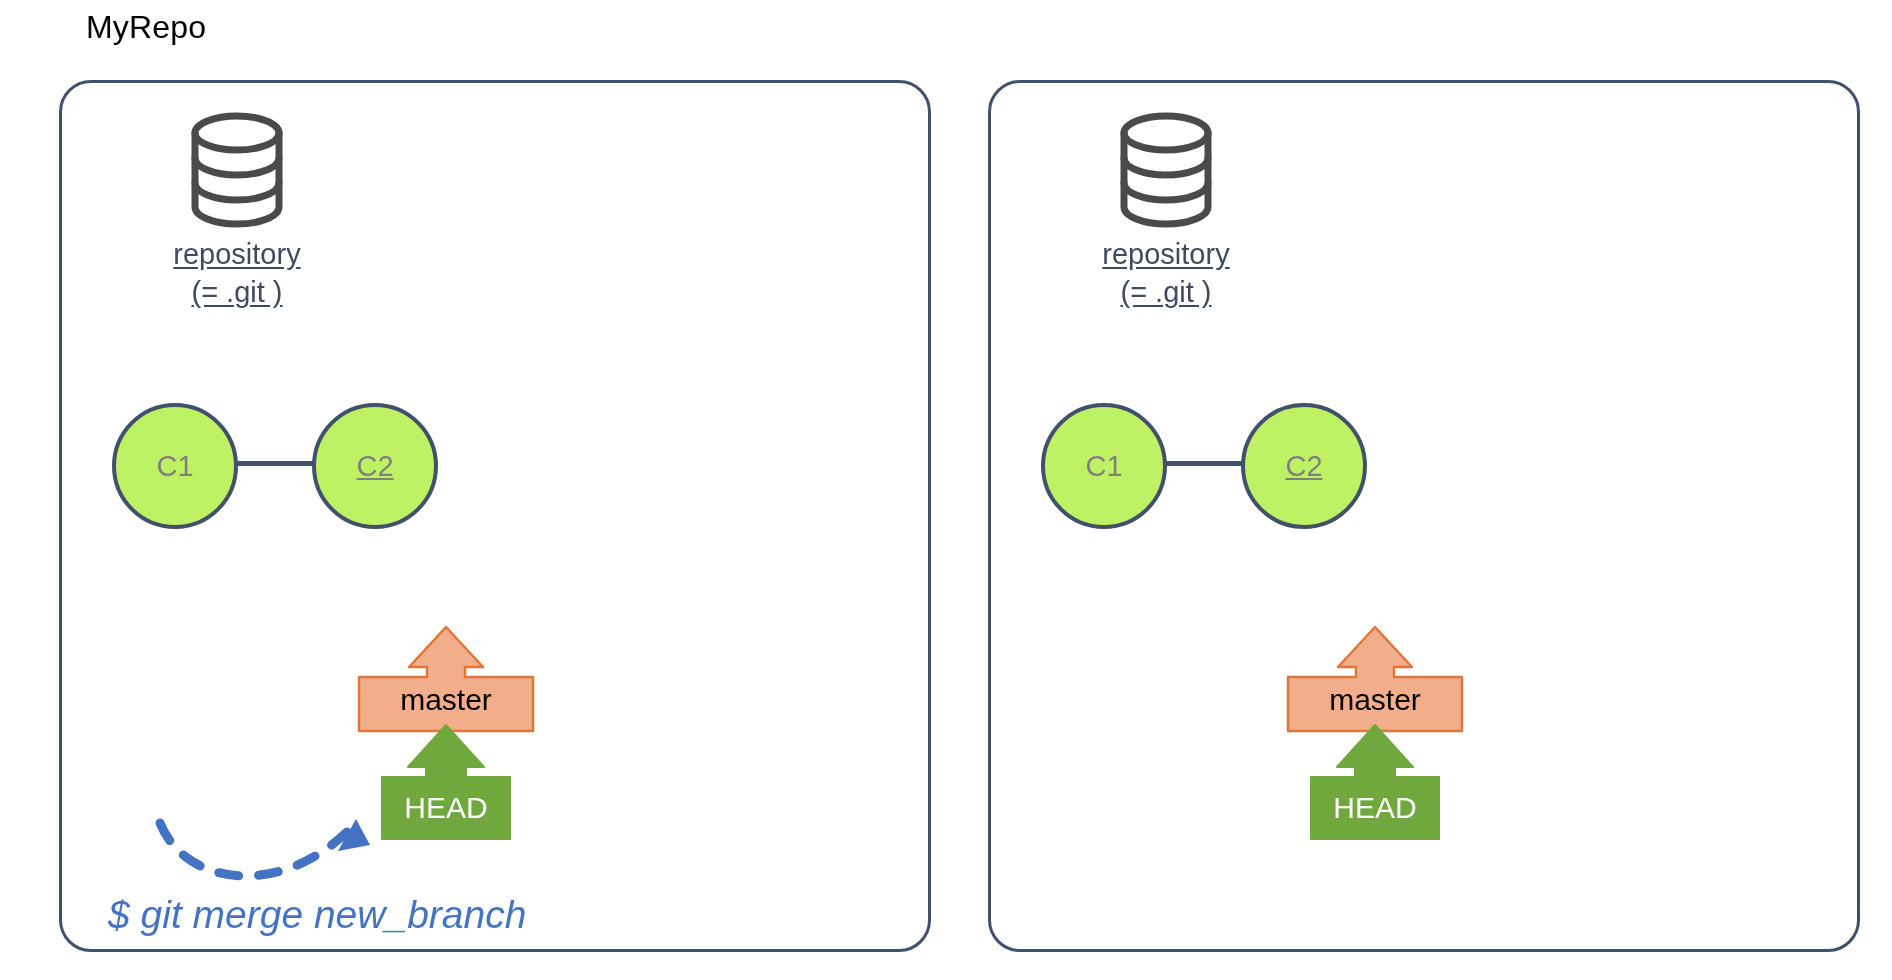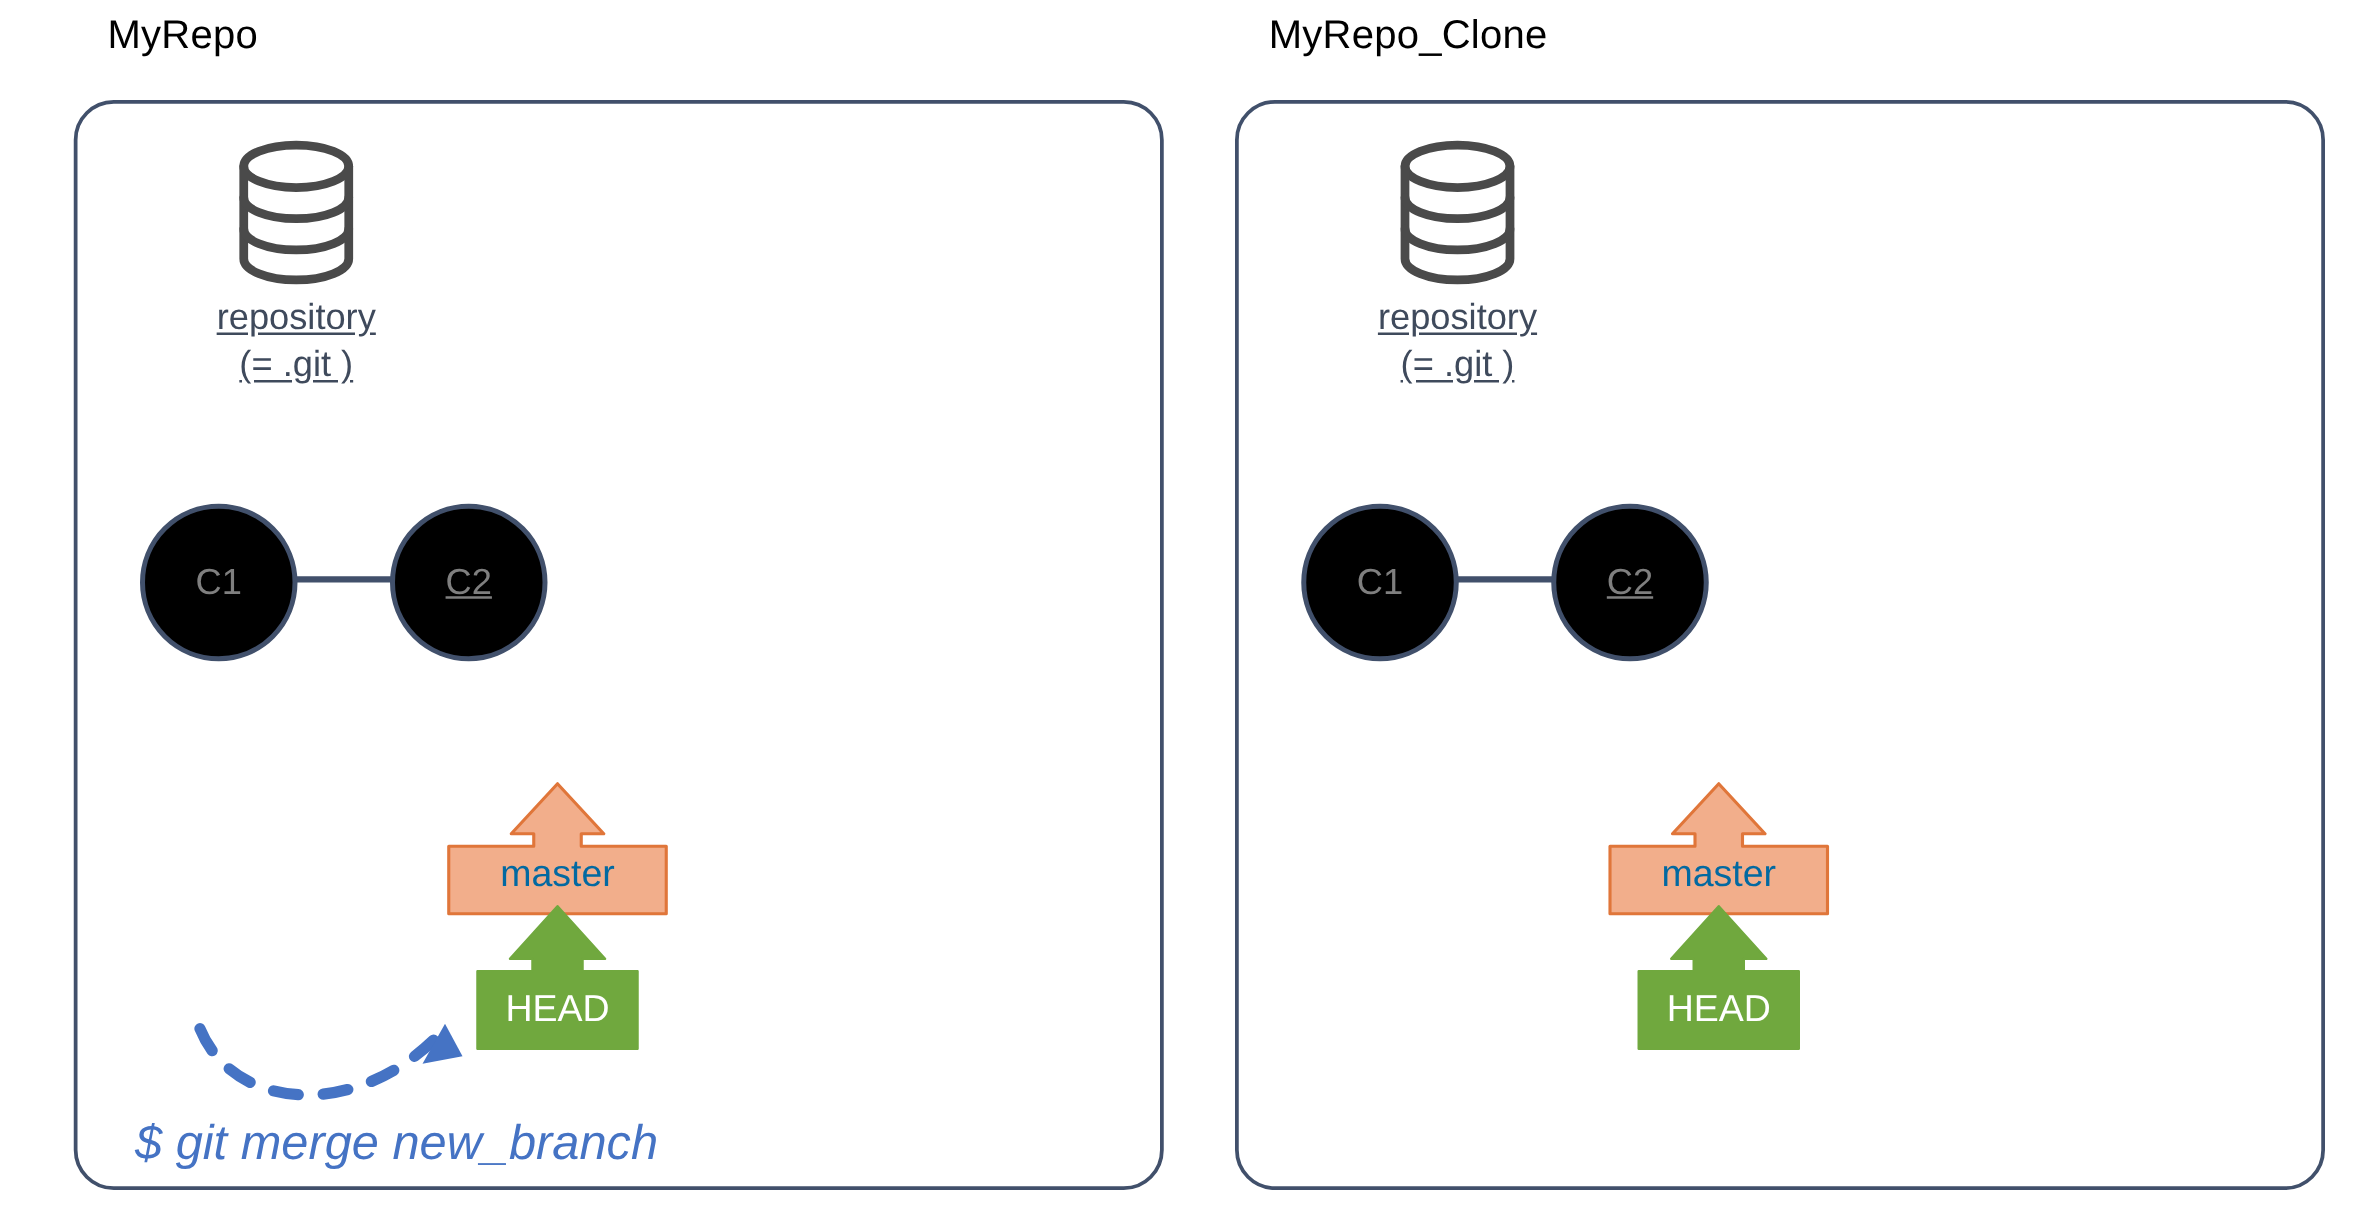--- a/index.html
+++ b/index.html
@@ -78,21 +78,21 @@
     width: 360px;
     height: 140px;
   }
   .commit-node {
     position: absolute;
     width: 126px;
     height: 126px;
     border: 4px solid #41506B;
     border-radius: 50%;
     box-sizing: border-box;
-    background: #000000;
+    background: #bef264;
     display: flex;
     align-items: center;
     justify-content: center;
     font-size: 29px;
     color: #7F7F7F;
     font-family: "Liberation Sans", sans-serif;
   }
   #node-c1-left, #node-c1-right { left: 0px; top: 0px; }
   #node-c2-left, #node-c2-right { left: 200px; top: 0px; text-decoration: underline; }
   .commit-edge {
@@ -119,21 +119,21 @@
   .block-arrow .arrow-text {
     position: relative;
     z-index: 2;
     font-size: 30px;
     font-family: "Liberation Sans", sans-serif;
     padding-bottom: 16px;
     pointer-events: none;
   }
 
   .master-arrow { width: 178px; height: 108px; }
-  .master-arrow .arrow-text { color: #0369a1; }
+  .master-arrow .arrow-text { color: #000000; }
   #master-left  { left: 295px; top: 542px; }
   #master-right { left: 295px; top: 542px; }
 
   .head-arrow { width: 132px; height: 118px; }
   .head-arrow .arrow-text { color: #ffffff; margin-top: 30px; }
   #head-left  { left: 318px; top: 640px; }
   #head-right { left: 318px; top: 640px; }
 
   
   #merge-arrow {
@@ -154,21 +154,20 @@
     white-space: nowrap;
   }
 </style>
 </head>
 <body>
 
 <div class="stage">
 
   <div class="panel-title" id="title-left">MyRepo</div>
 
-  <div class="panel-title" id="title-right">MyRepo_Clone</div>
 
   <div class="panel" id="panel-left">
 
     <div class="repo-group">
       <svg class="db-icon" width="96" height="118" viewBox="0 0 96 118">
         <g fill="none" stroke="#4A4A4A" stroke-width="7" stroke-linecap="round">
           <ellipse cx="48" cy="22" rx="42" ry="17"></ellipse>
           <path d="M6 22 V 96 A 42 17 0 0 0 90 96 V 22"></path>
           <path d="M6 47 A 42 17 0 0 0 90 47"></path>
           <path d="M6 72 A 42 17 0 0 0 90 72"></path>

